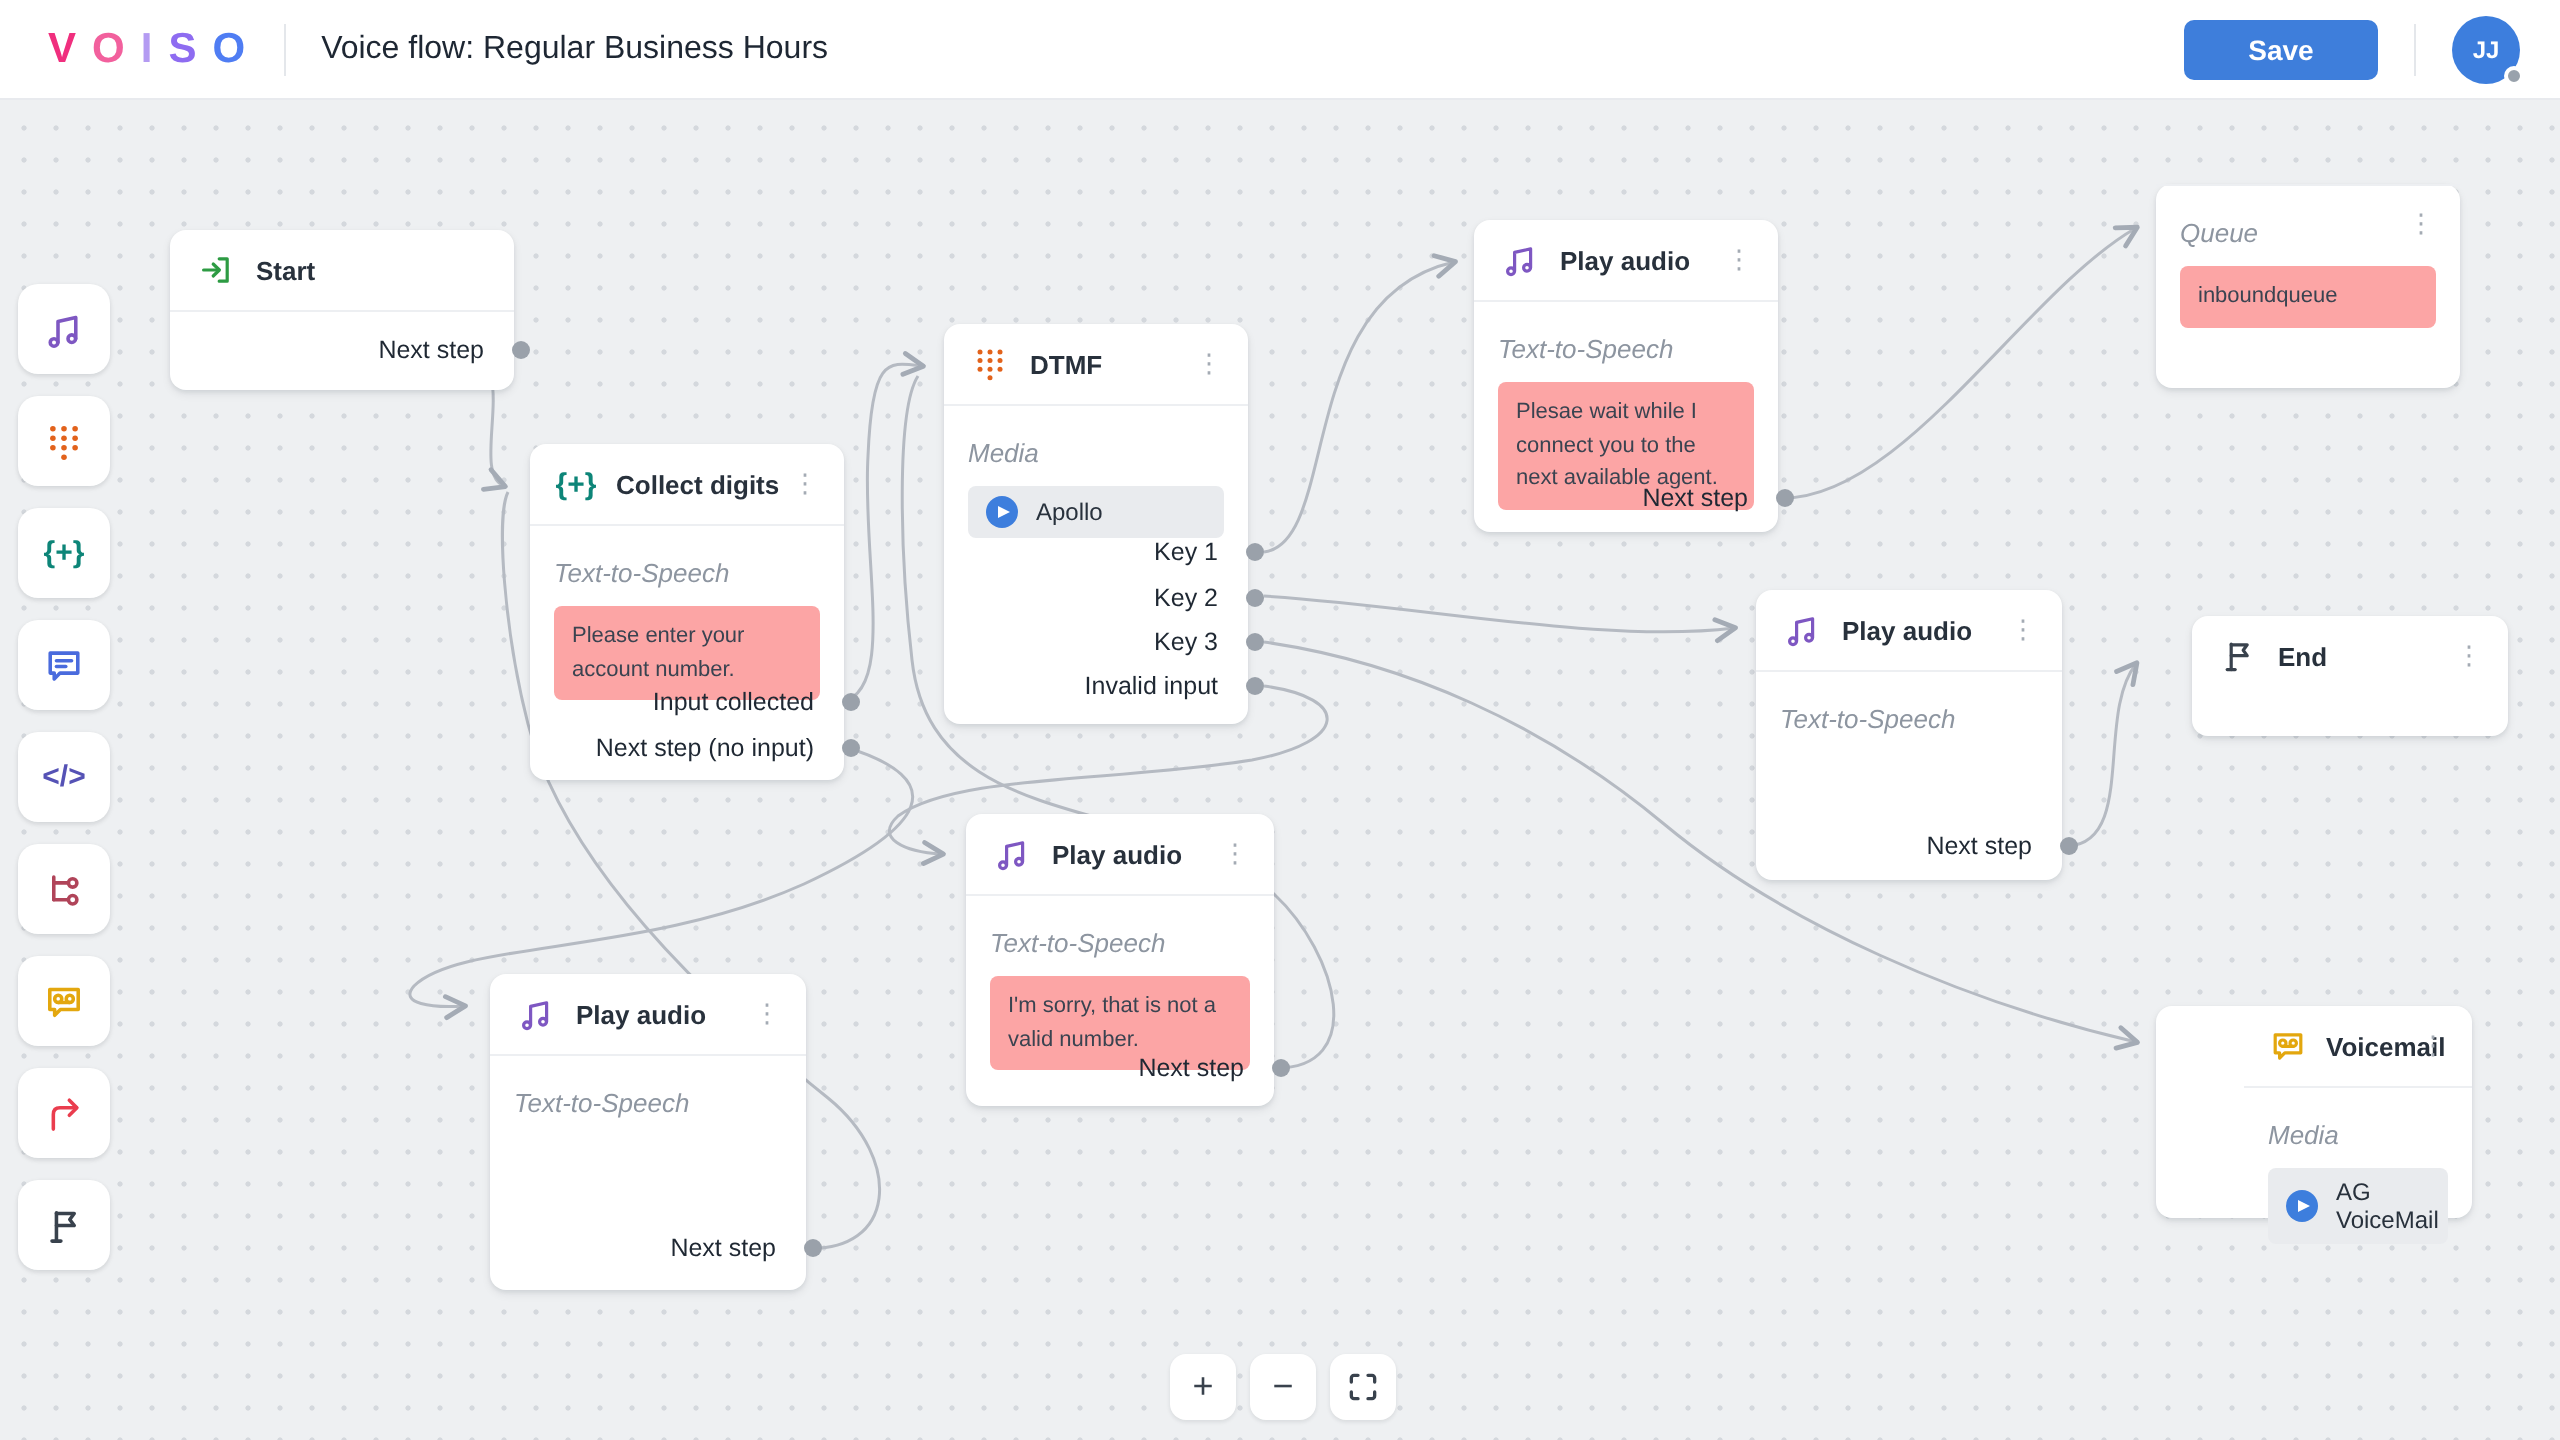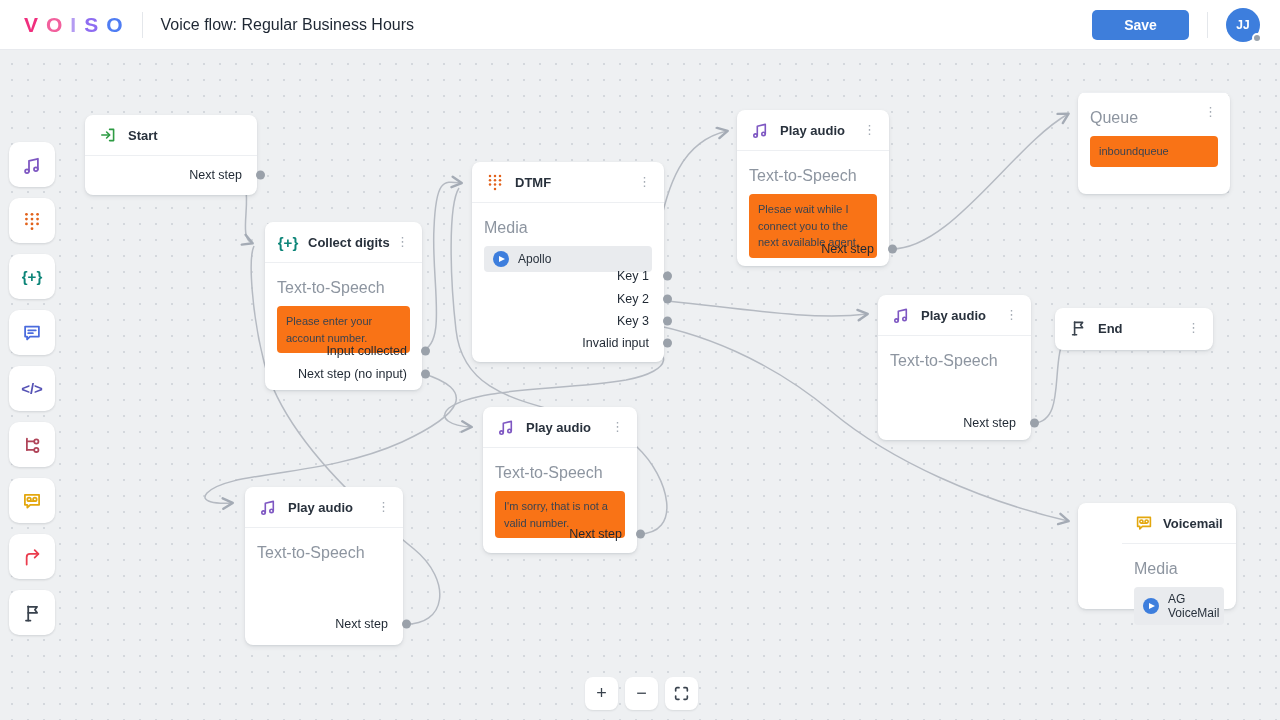--- a/index.html
+++ b/index.html
@@ -58,23 +58,23 @@
     box-shadow:0 1px 2px rgba(16,24,40,.07), 0 2px 5px rgba(16,24,40,.08);
     cursor:grab;
   }
   .node-title-row { height:40px; display:flex; align-items:center; gap:10px; padding:0 34px 0 13px; }
   .node-title-row .n-icon { width:20px; height:20px; display:flex; align-items:center; justify-content:center; }
   .node-title { font-size:13px; font-weight:600; color:#28313c; white-space:nowrap; }
   .kebab { position:absolute; top:11px; right:9px; color:#a4abb4; font-size:13px; line-height:1;
     cursor:pointer; padding:2px 4px; }
   .node-divider { height:1px; background:#edeff2; width:100%; }
   .node-body { padding:10px 12px 0 12px; }
-  .sec-label { font-size:16px; color:#8d95a0; margin:6px 0 9px 0; }
+  .sec-label { font-size:13px; color:#8d95a0; margin:6px 0 9px 0;font-style:italic; }
   .text-box {
-    background:#f97316; border-radius:4px; padding:7px 9px; font-size:11px;
+    background:#fca5a5; border-radius:4px; padding:7px 9px; font-size:11px;
     color:#3a4350; line-height:1.5;
   }
   .media-box {
     background:#e9ebee; border-radius:4px; padding:5px 9px; display:flex; align-items:center; gap:9px;
   }
   .play-circle {
     width:16px; height:16px; border-radius:50%; background:#3d7edd; position:relative; cursor:pointer; flex:none;
   }
   .play-circle::after {
     content:""; position:absolute; left:6px; top:4.5px;
@@ -263,21 +263,21 @@
     <div class="node-divider"></div>
     <div class="node-body">
       <div class="sec-label">Text-to-Speech</div>
       <div class="text-box">Please enter your account number.</div>
     </div>
     <div class="port-row" style="top: 129px;">Input collected</div>
     <div class="port-dot" style="top: 129px;"></div>
     <div class="port-row" style="top: 152px;">Next step (no input)</div>
     <div class="port-dot" style="top: 152px;"></div>
   </div>
-<div class="node" style="left: 472px; top: 162px; width: 192px; height: 200px;">
+<div class="node" style="left: 472px; top: 162px; width: 152px; height: 200px;">
     <div class="node-title-row">
       <span class="n-icon" style="color: rgb(226, 98, 27);">
         <svg width="18" height="18" viewBox="0 0 18 18" fill="none" stroke="currentColor" stroke-width="1.6" stroke-linecap="round" stroke-linejoin="round">
           <circle cx="4" cy="3" r="1.25" fill="currentColor" stroke="none"></circle>
           <circle cx="9" cy="3" r="1.25" fill="currentColor" stroke="none"></circle>
           <circle cx="14" cy="3" r="1.25" fill="currentColor" stroke="none"></circle>
           <circle cx="4" cy="7.3" r="1.25" fill="currentColor" stroke="none"></circle>
           <circle cx="9" cy="7.3" r="1.25" fill="currentColor" stroke="none"></circle>
           <circle cx="14" cy="7.3" r="1.25" fill="currentColor" stroke="none"></circle>
           <circle cx="4" cy="11.6" r="1.25" fill="currentColor" stroke="none"></circle>
@@ -346,21 +346,21 @@
       <span class="node-title">Play audio</span>
     </div>
     <span class="kebab">⋮</span>
     <div class="node-divider"></div>
     <div class="node-body">
       <div class="sec-label">Text-to-Speech</div>
     </div>
     <div class="port-row" style="top: 128px;">Next step</div>
     <div class="port-dot" style="top: 128px;"></div>
   </div>
-<div class="node" style="left: 1055px; top: 308px; width: 158px; height: 42px;">
+<div class="node" style="left: 1096px; top: 308px; width: 158px; height: 60px;">
     <div class="node-title-row">
       <span class="n-icon" style="color: rgb(57, 66, 77);">
         <svg width="18" height="18" viewBox="0 0 18 18" fill="none" stroke="currentColor" stroke-width="1.6" stroke-linecap="round" stroke-linejoin="round">
           <path d="M5.6 15.8 V3"></path>
           <path d="M5.6 3.4 h8 l-2 2.7 2 2.7 h-8"></path>
           <path d="M3.6 15.8 h4"></path>
         </svg>
       </span>
       <span class="node-title">End</span>
     </div>

